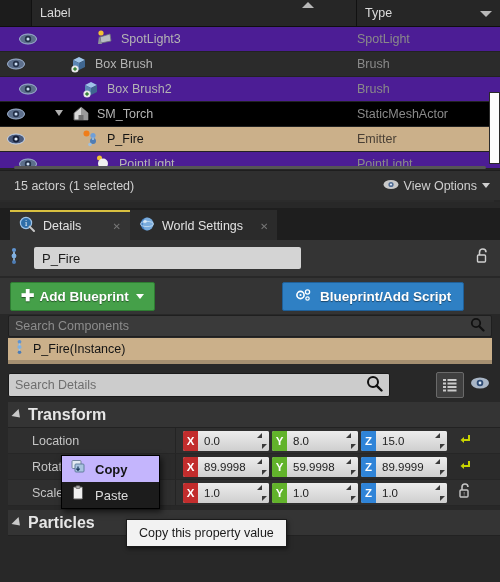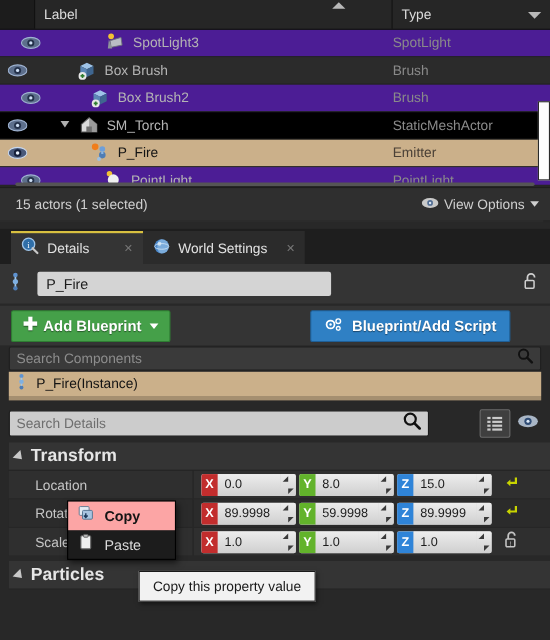--- a/index.html
+++ b/index.html
@@ -135,21 +135,21 @@
   .spin:after { content:""; position:absolute; right:2px; bottom:2px; width:0;height:0;
                 border-right:5px solid transparent; border-top:5px solid #3a3a3a; }
   .reset { margin-left:8px; }
   .scale-dd { width:0;height:0;border-left:5px solid transparent;border-right:5px solid transparent;
               border-top:6px solid #c5c5c5; }
 
   
   .ctxmenu { position:absolute; left:61px; top:455px; width:99px; background:#1c1c1c;
              border:1px solid #000; box-shadow:2px 3px 6px rgba(0,0,0,.6); z-index:50; }
   .ctxitem { height:26px; display:flex; align-items:center; gap:7px; padding-left:8px; }
-  .ctxitem.hot { background:#fca5a5; }
+  .ctxitem.hot { background:#c4b5fd; }
   .ctxitem .ct { font-size:13px; color:#dcdcdc; }
   .ctxitem.hot .ct { color:#141414; font-weight:bold; }
 
   
   .tooltip { position:absolute; left:126px; top:519px; background:#f2f2f2; border:1px solid #1a1a1a;
              padding:6px 12px; font-size:12.5px; color:#1a1a1a; z-index:60;
              box-shadow:1px 2px 4px rgba(0,0,0,.5); white-space:nowrap; }
 
   
   .edge-popup { position:absolute; left:489px; top:92px; width:11px; height:72px;

